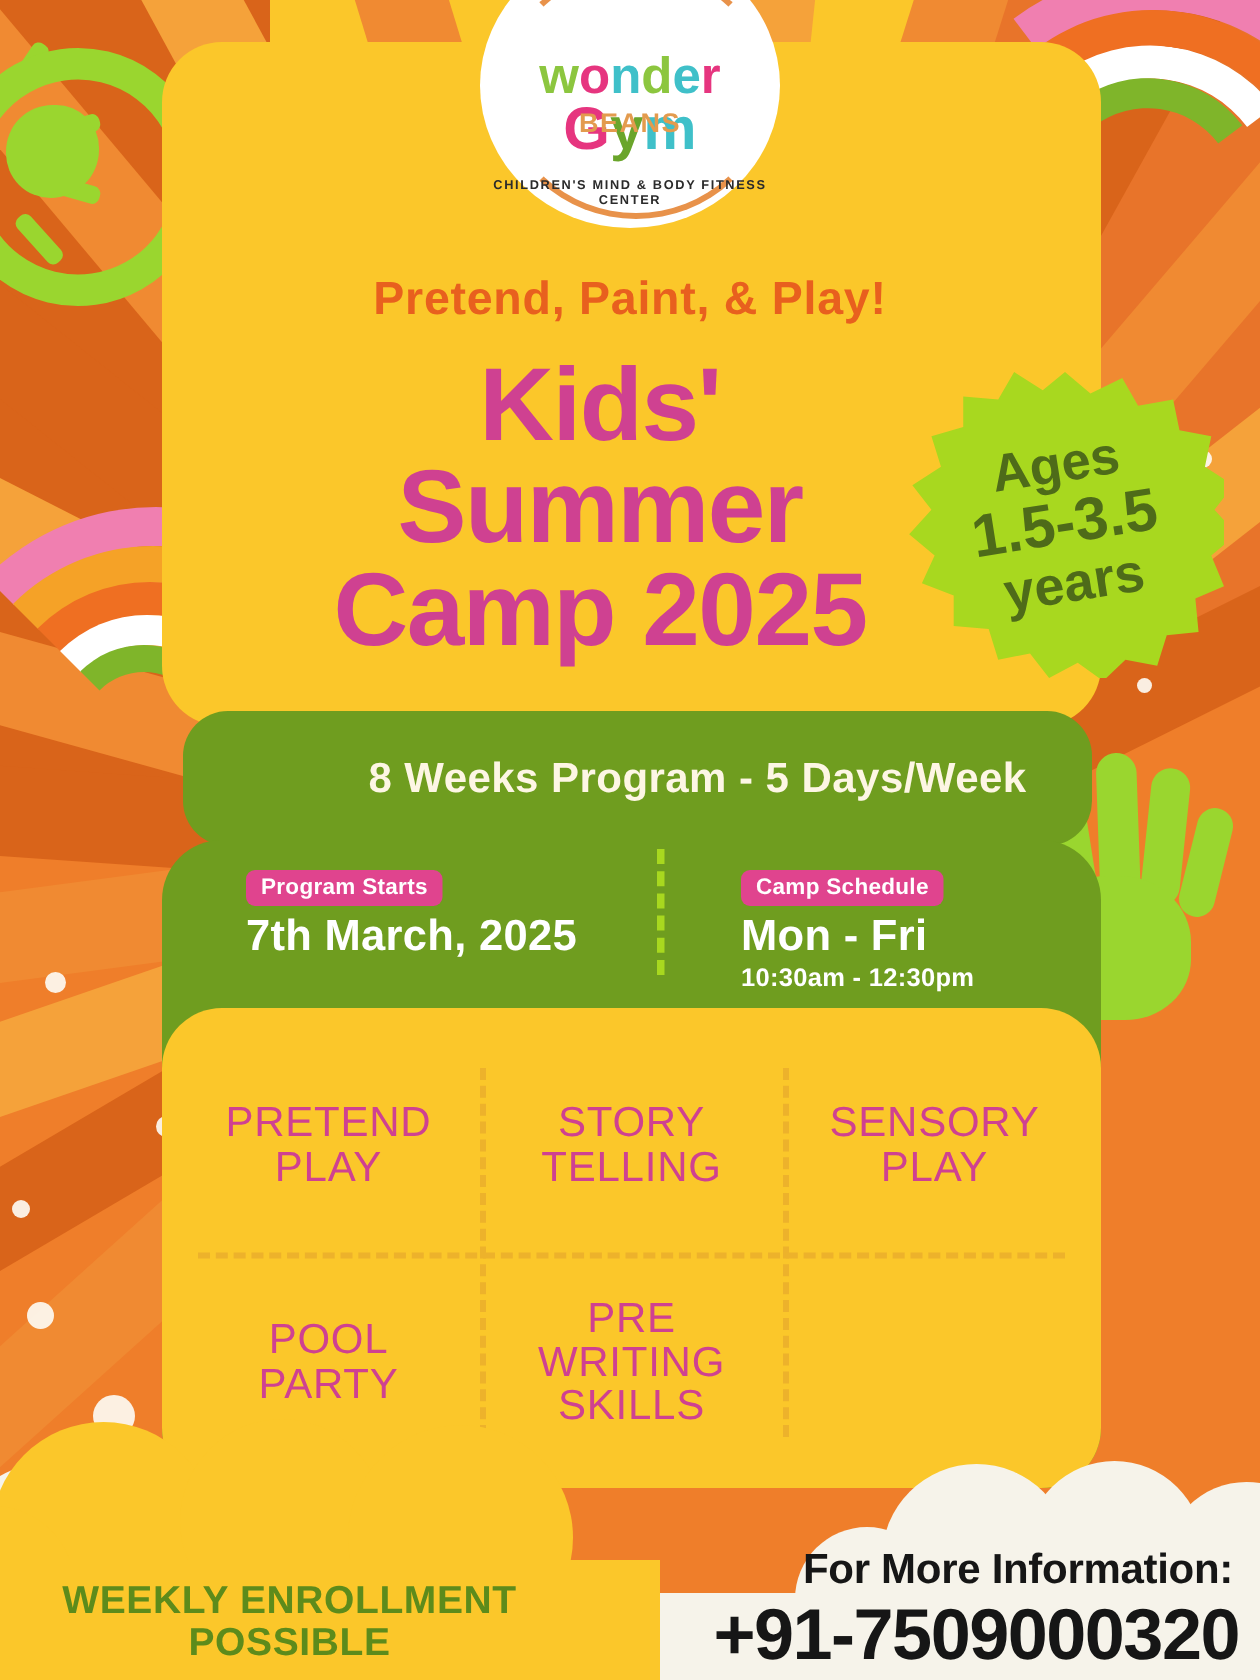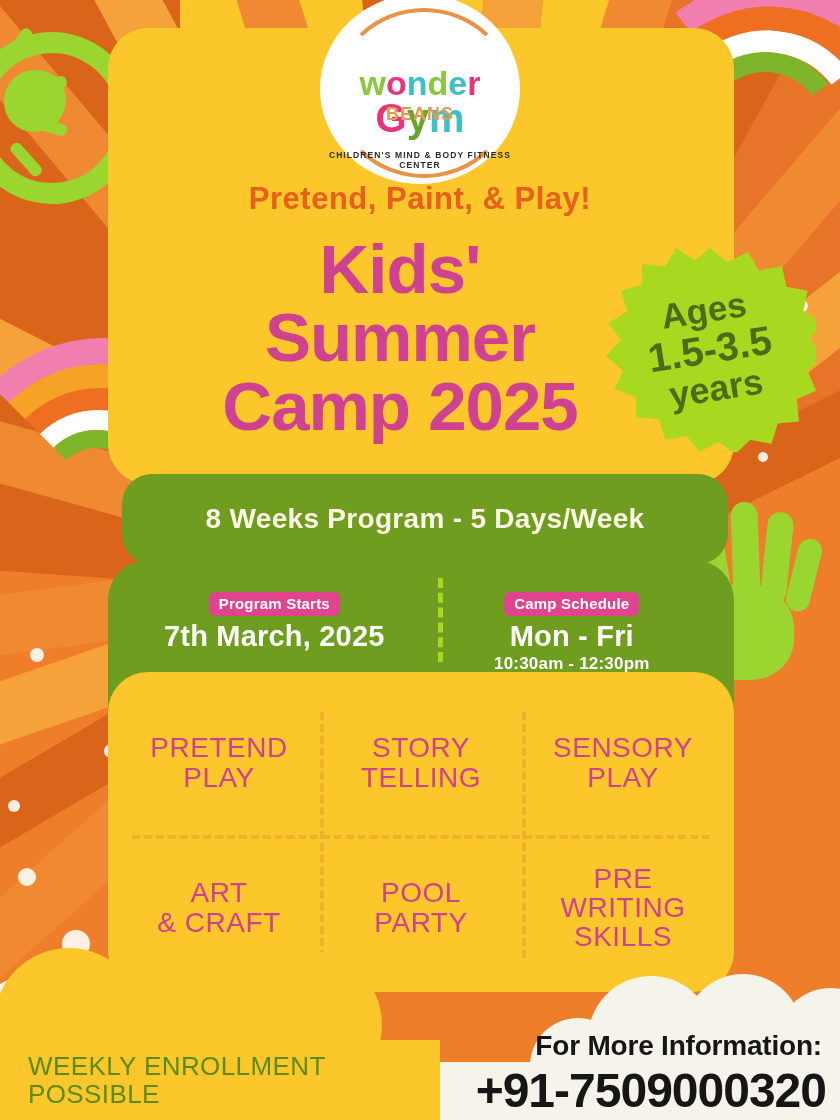--- a/index.html
+++ b/index.html
@@ -84,25 +84,25 @@
   .badge .btxt{position:absolute;inset:0;display:flex;flex-direction:column;
     align-items:center;justify-content:center;transform:rotate(-9deg);
     font-weight:bold;line-height:1.04;text-align:center;}
   .badge .b1{font-size:35px;}
   .badge .b2{font-size:40px;}
   .badge .b3{font-size:36px;}
 
   .weeks{
     position:absolute;left:122px;top:474px;width:606px;height:90px;
     display:flex;align-items:center;justify-content:center;
-    font-size:28px;font-weight:bold;color:#fdf6e4;letter-spacing:.3px;
-  }
-
-  
-  .sched{position:absolute;left:108px;top:564px;width:628px;height:112px;text-align:center;}
+    font-size:28px;font-weight:bold;color:#fdf6e4;letter-spacing:.3px;padding-left:40px;
+  }
+
+  
+  .sched{position:absolute;left:108px;top:552px;width:628px;height:112px;}
   .sched-col{position:absolute;top:28px;}
   .sched-col.left{left:56px;}
   .sched-col.right{left:386px;}
   .pill{
     display:inline-block;background:#e0448e;color:#ffffff;
     font-size:15px;font-weight:bold;padding:3px 10px 4px;border-radius:6px;
     letter-spacing:.2px;
   }
   .sched-main{font-size:29px;font-weight:bold;color:#ffffff;margin-top:4px;letter-spacing:.2px;}
   .sched-sub{font-size:17px;font-weight:bold;color:#ffffff;margin-top:1px;letter-spacing:.2px;}
@@ -126,34 +126,34 @@
   
   .cloud-white{position:absolute;left:0;right:0;bottom:0;height:140px;}
   .cloud-white .lobe{position:absolute;background:#f6f3ea;border-radius:50%;}
   .cloud-white .base{position:absolute;left:0;right:0;bottom:0;height:58px;background:#f6f3ea;}
   .cloud-yellow{position:absolute;left:-40px;bottom:0;width:500px;height:150px;}
   .cloud-yellow .lobe{position:absolute;background:#fbc72a;border-radius:50%;}
   .cloud-yellow .base{position:absolute;left:0;width:480px;bottom:0;height:80px;background:#fbc72a;}
 
   .weekly{
     position:absolute;left:28px;bottom:12px;width:330px;
-    font-size:26px;font-weight:normal;color:#5d8b1b;line-height:1.08;
-    text-align:left;letter-spacing:.4px;
+    font-size:26px;font-weight:bold;color:#5d8b1b;line-height:1.08;
+    text-align:center;letter-spacing:.4px;
   }
   .info{
     position:absolute;right:18px;bottom:58px;
     font-size:28px;font-weight:bold;color:#161616;letter-spacing:-.2px;
   }
   .phone{
     position:absolute;right:14px;bottom:2px;
     font-size:48px;font-weight:bold;color:#161616;letter-spacing:-1px;
   }
 
   
-  .logo{position:absolute;left:320px;top:0;width:200px;height:152px;margin-top:32px;}
+  .logo{position:absolute;left:320px;top:0;width:200px;height:152px;}
   .logo .disc{position:absolute;left:0;top:-38px;width:200px;height:190px;background:#ffffff;border-radius:50%;}
   .logo .arc{position:absolute;left:14px;top:-24px;width:172px;height:162px;border:4px solid #e8924a;border-radius:50%;border-left-color:transparent;border-right-color:transparent;}
   .logo .wonder{position:absolute;left:0;right:0;top:34px;text-align:center;font-size:34px;font-weight:bold;line-height:1;}
   .logo .gym{position:absolute;left:0;right:0;top:66px;text-align:center;font-size:40px;font-weight:bold;line-height:1;}
   .logo .beans{position:absolute;left:0;right:0;top:72px;text-align:center;font-size:18px;font-weight:bold;color:#e39b4e;letter-spacing:1px;}
   .logo .tagcircle{position:absolute;left:0;right:0;top:118px;text-align:center;font-size:8.5px;font-weight:bold;color:#2b2b2b;letter-spacing:1.1px;}
   .c-green{color:#8cc63f;}.c-pink{color:#e6357f;}.c-teal{color:#3fc0c9;}.c-dgreen{color:#6aa52b;}
 </style>
 </head>
 <body>
@@ -323,21 +323,20 @@
       <div class="sched-main">Mon - Fri</div>
       <div class="sched-sub">10:30am - 12:30pm</div>
     </div>
   </div>
 
   <div class="panel-yellow"></div>
   <div class="grid">
     <div class="cell">PRETEND<br>PLAY</div>
     <div class="cell">STORY<br>TELLING</div>
     <div class="cell">SENSORY<br>PLAY</div>
-    <div class="cell">ART<br>&amp; CRAFT</div>
     <div class="cell">POOL<br>PARTY</div>
     <div class="cell">PRE<br>WRITING<br>SKILLS</div>
     <div class="vdiv v1"></div>
     <div class="vdiv v2"></div>
     <div class="hdiv"></div>
   </div>
 
   <div class="cloud-white">
     <div class="lobe" style="left:588px;bottom:18px;width:126px;height:126px;"></div>
     <div class="lobe" style="left:684px;bottom:28px;width:118px;height:118px;"></div>

